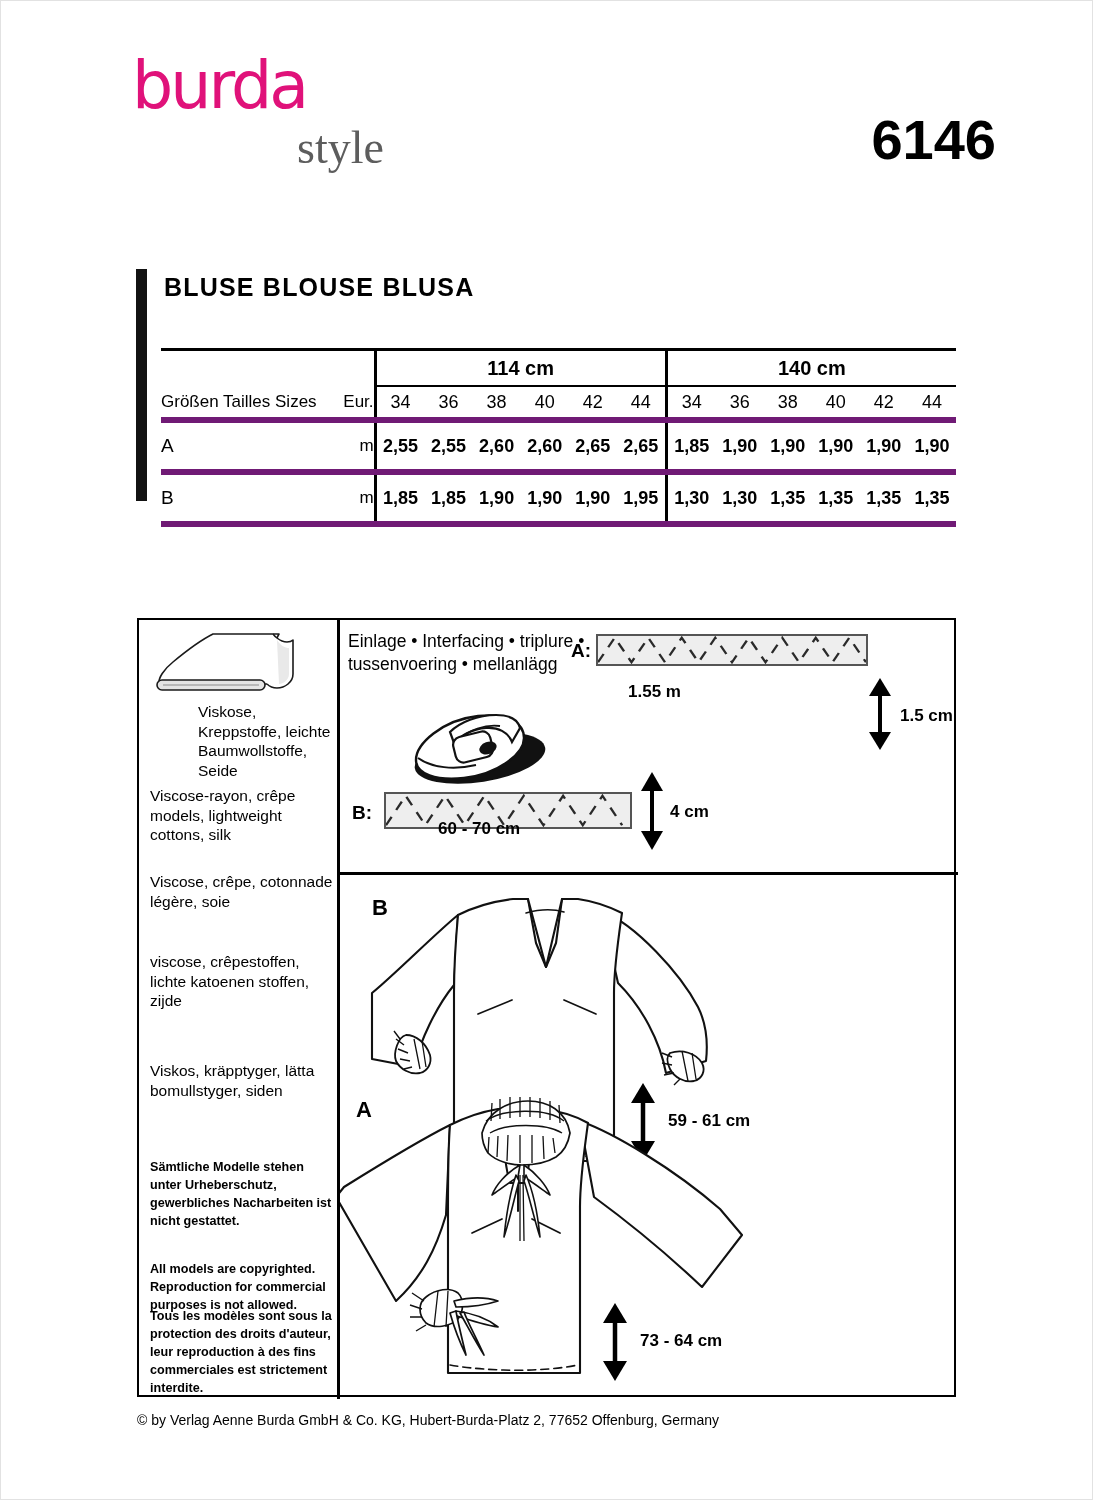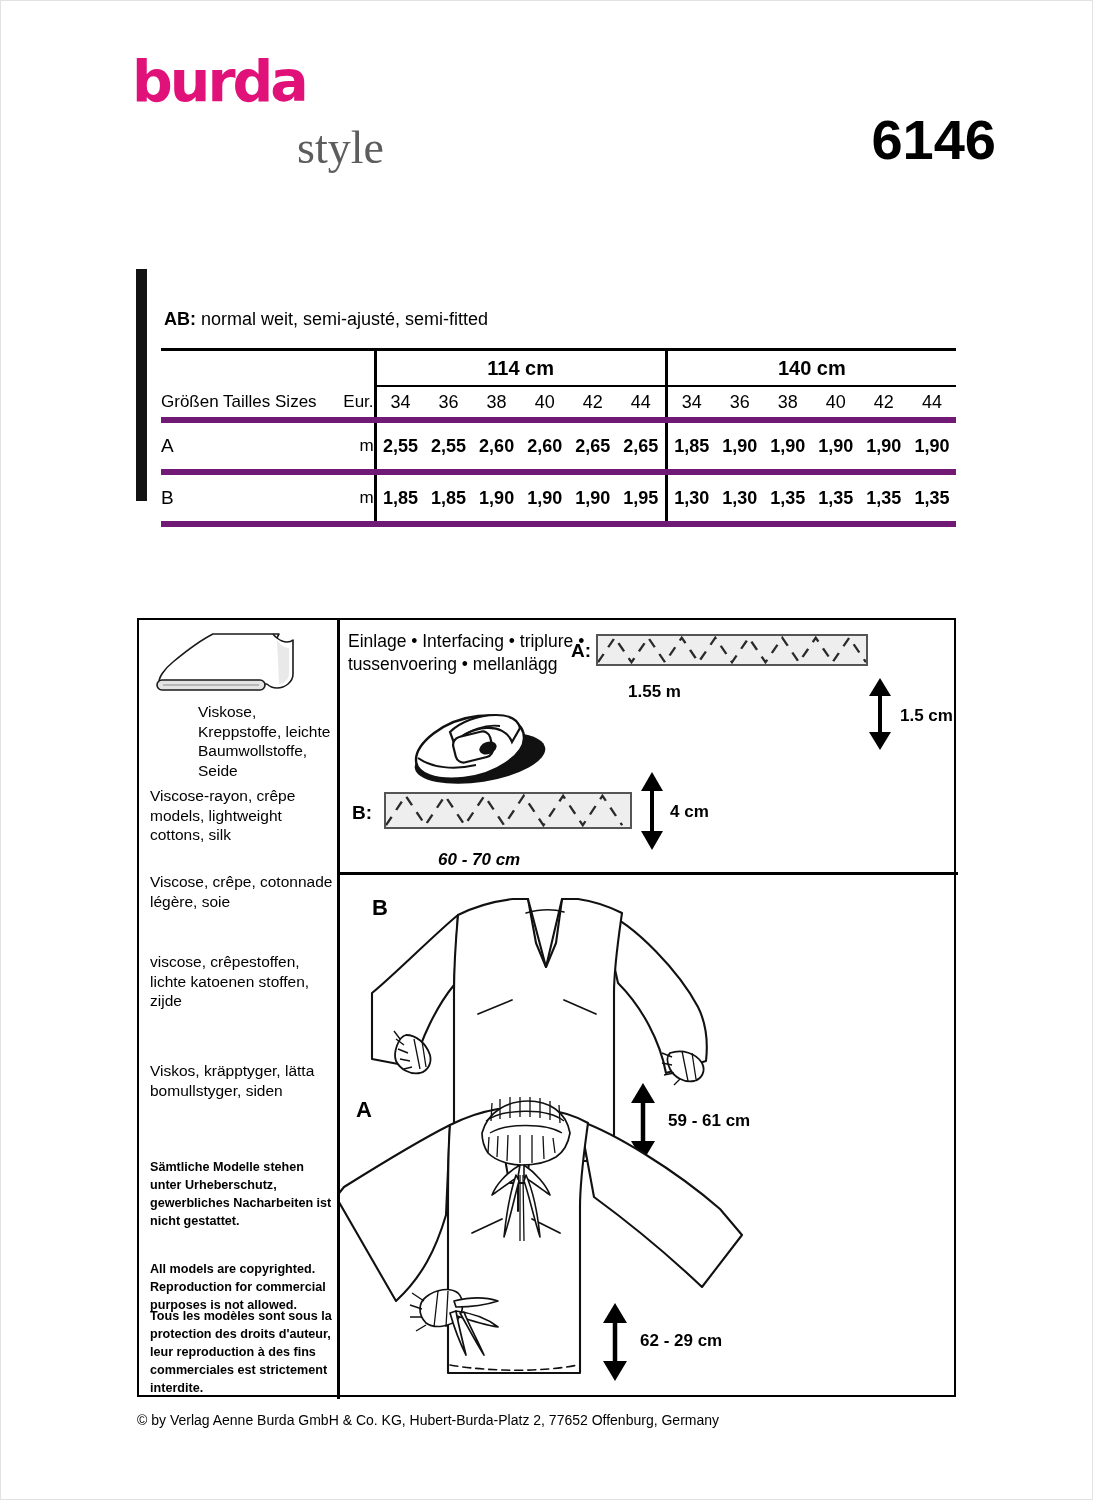--- a/index.html
+++ b/index.html
@@ -14,21 +14,21 @@
     position:absolute;left:0;top:0;width:1093px;height:1500px;
     box-sizing:border-box;
     border:1px solid #e2e2e2;
     background:#fff;
   }
 
   
   .logo-wrap{position:absolute;left:131px;top:52px;width:300px;height:130px;}
   .logo-burda{
     font-family:"DejaVu Sans",sans-serif;
-    font-size:57px;font-weight:bold;color:#e0127a;
+    font-size:65px;font-weight:normal;color:#e0127a;
     letter-spacing:-3px;line-height:1;
     position:absolute;left:0;top:0;
   }
   .logo-style{
     font-family:"Liberation Serif","DejaVu Serif",serif;
     font-size:46px;color:#5d5d5d;
     position:absolute;left:165px;top:72px;line-height:1;
   }
   .prod-num{
     position:absolute;right:96px;top:58px;
@@ -126,23 +126,21 @@
 
 <div class="page">
 
   <div class="logo-wrap">
     <div class="logo-burda">burda</div>
     <div class="logo-style">style</div>
   </div>
   <div class="prod-num">6146</div>
 
   <div class="title-bar"></div>
-  <div class="title-sub">
-    <b>AB:</b><span> normal weit, semi-ajusté, semi-fitted</span>
-  </div>
+  <div class="title-main">BLUSE BLOUSE BLUSA</div>
 
   <table class="tbl">
     <tbody>
         <tr>
       <td class="topline" style="width:168px;"></td>
       <td class="topline" style="width:40px;"></td>
       <td class="hdr-cm topline vsep-thick" colspan="6">114 cm</td>
       <td class="hdr-cm topline vsep-thick" colspan="6">140 cm</td>
     </tr>
     <tr class="rowline">
@@ -247,21 +245,21 @@
         <polygon points="16,72 5,54 27,54" fill="#000"></polygon>
       </svg>
       <div class="dimtext" style="left:560px;top:86px;">1.5 cm</div>
 
       <div class="striplabel" style="left:12px;top:182px;">B:</div>
       <div class="strip" style="left:44px;top:172px;width:248px;height:37px;">
         <svg width="100%" height="100%" viewBox="0 0 248 37" preserveAspectRatio="none">
           <path d="M0,35 L20,2 L40,35 L60,2 L80,35 L100,2 L120,35 L140,2 L160,35 L180,2 L200,35 L220,2 L240,35" fill="none" stroke="#2a2a2a" stroke-width="2.4" stroke-dasharray="11 9"></path>
         </svg>
       </div>
-      <div class="dimtext" style="left:98px;top:230px;font-style:italic;">60 - 70 cm</div>
+      <div class="dimtext" style="left:98px;top:199px;">60 - 70 cm</div>
 
       <svg class="vdimarrow" style="left:296px;top:152px;" width="32" height="78" viewBox="0 0 32 78">
         <line x1="16" y1="12" x2="16" y2="66" stroke="#000" stroke-width="4"></line>
         <polygon points="16,0 5,19 27,19" fill="#000"></polygon>
         <polygon points="16,78 5,59 27,59" fill="#000"></polygon>
       </svg>
       <div class="dimtext" style="left:330px;top:182px;">4 cm</div>
     </div>
 
     <div class="garpanel">
@@ -351,19 +349,19 @@
           <path d="M120,222 C124,236 130,252 136,264 C132,248 128,232 126,220 Z"></path>
           <path d="M130,222 C138,236 146,252 154,264 C146,246 138,232 134,221 Z"></path>
         </g>
       </svg>
 
       <svg style="position:absolute;left:258px;top:428px;" width="34" height="78" viewBox="0 0 34 78">
         <line x1="17" y1="13" x2="17" y2="65" stroke="#000" stroke-width="4.5"></line>
         <polygon points="17,0 5,20 29,20" fill="#000"></polygon>
         <polygon points="17,78 5,58 29,58" fill="#000"></polygon>
       </svg>
-      <div class="dimtext" style="left:300px;top:456px;">62 - 29 cm</div>
+      <div class="dimtext" style="left:300px;top:456px;">73 - 64 cm</div>
     </div>
   </div>
 
   <div class="footer">© by Verlag Aenne Burda GmbH &amp; Co. KG, Hubert-Burda-Platz 2, 77652 Offenburg, Germany</div>
 
 </div>
 
 </body></html>

